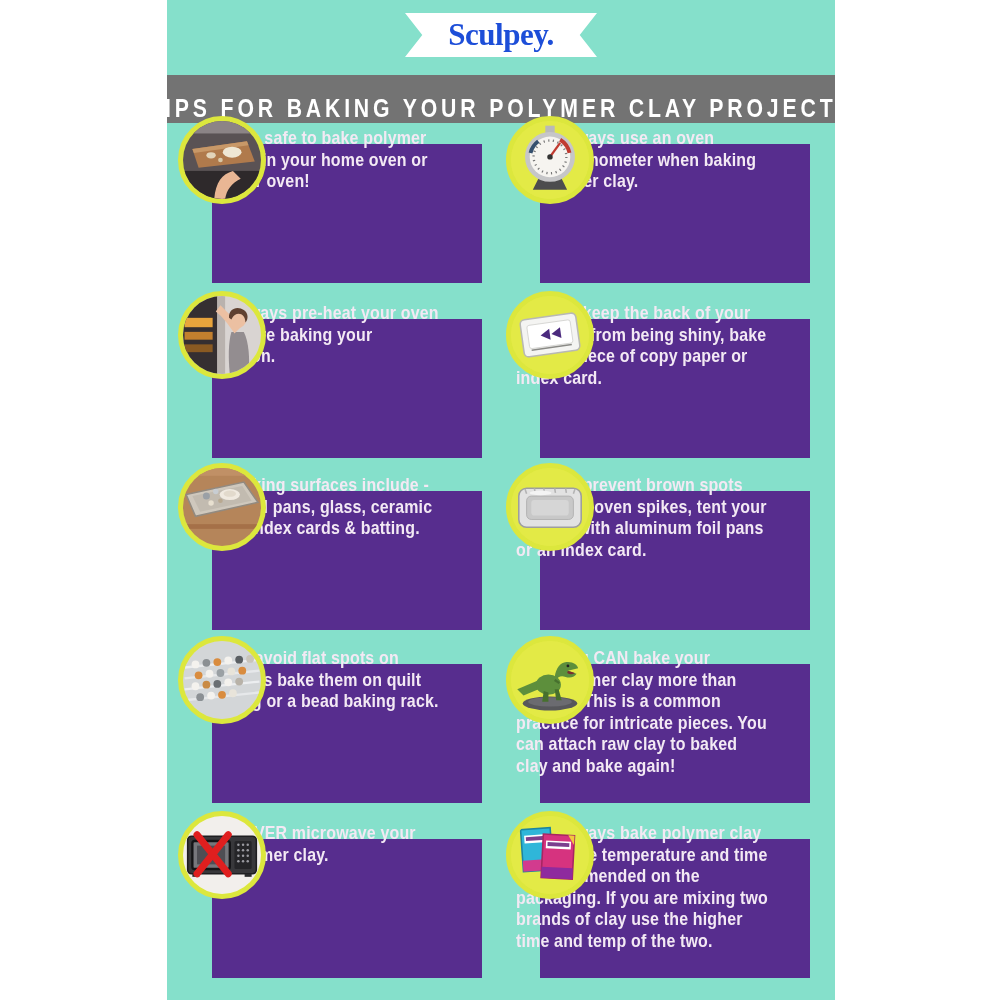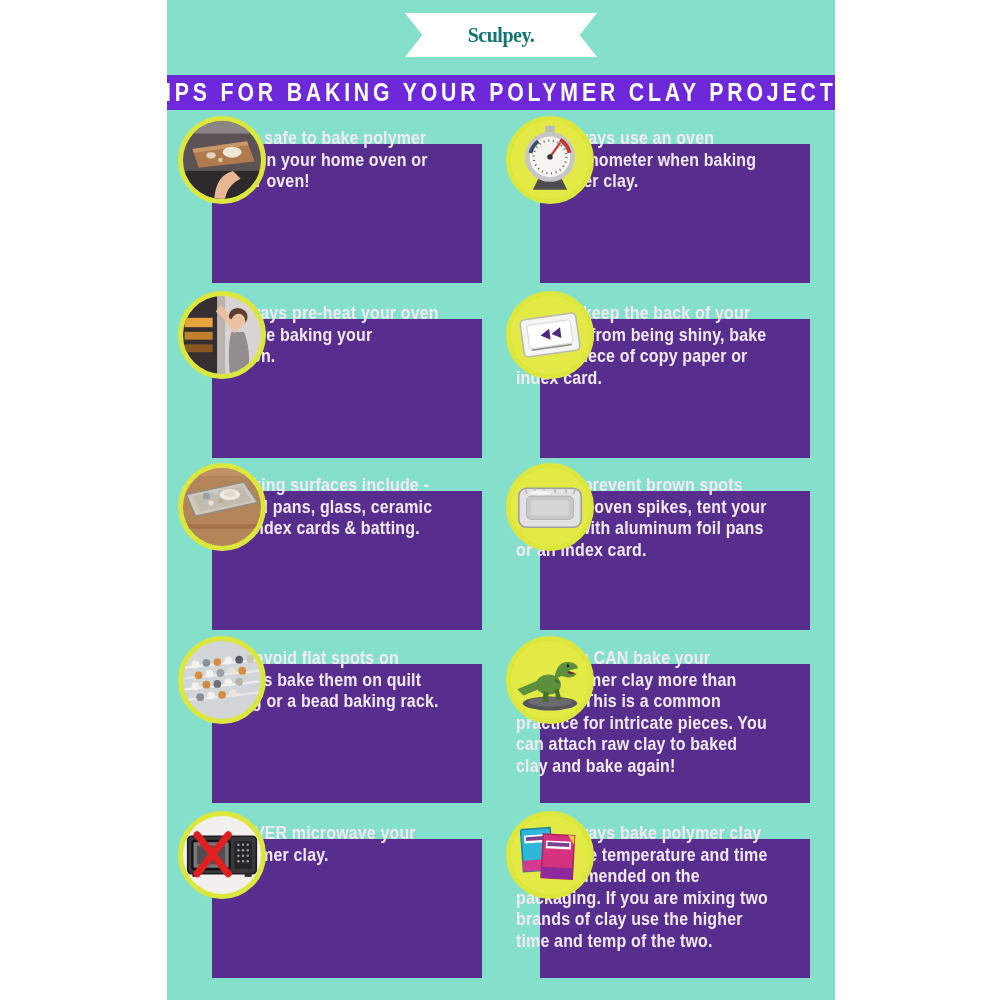--- a/index.html
+++ b/index.html
@@ -4,25 +4,25 @@
 <style>
   * { margin:0; padding:0; box-sizing:border-box; }
   body { background:#ffffff; font-family:"Liberation Sans", sans-serif; }
   .canvas { position:relative; width:1000px; height:1000px; background:#ffffff; overflow:hidden; margin:0 auto; }
   .panel { position:absolute; left:167px; top:0; width:668px; height:1000px; background:#85E0CB; }
 
   
   .ribbon { position:absolute; left:238px; top:13px; width:192px; height:44px; background:#ffffff;
             clip-path:polygon(0 0, 100% 0, 91% 50%, 100% 100%, 0 100%, 9% 50%);
             display:flex; align-items:center; justify-content:center; }
-  .logo-text { font-family:"Liberation Serif", serif; font-weight:bold; font-size:20px; color:#0f766e; letter-spacing:-0.5px; }
+  .logo-text { font-family:"Liberation Serif", serif; font-weight:bold; font-size:31px; color:#1d4ed8; letter-spacing:-0.5px; }
 
   
-  .header-bar { position:absolute; left:0; top:75px; width:668px; height:35px; background:#6d28d9;
-                display:flex; align-items:center; justify-content:center; }
+  .header-bar { position:absolute; left:0; top:75px; width:668px; height:48px; background:#737373;
+                display:flex; align-items:flex-end; justify-content:center; }
   .header-title { color:#ffffff; font-weight:bold; font-size:25px; letter-spacing:4.5px; white-space:nowrap;
                   transform:scaleX(0.85); }
 
   
   .tip { position:absolute; width:304px; height:168px; }
   .col-l { left:11px; }
   .col-r { left:339px; }
   .row-1 { top:116px; } .row-2 { top:291px; } .row-3 { top:463px; } .row-4 { top:636px; } .row-5 { top:811px; }
 
   .tip-box { position:absolute; left:34px; top:28px; width:270px; height:139px; background:#572D8E; }

